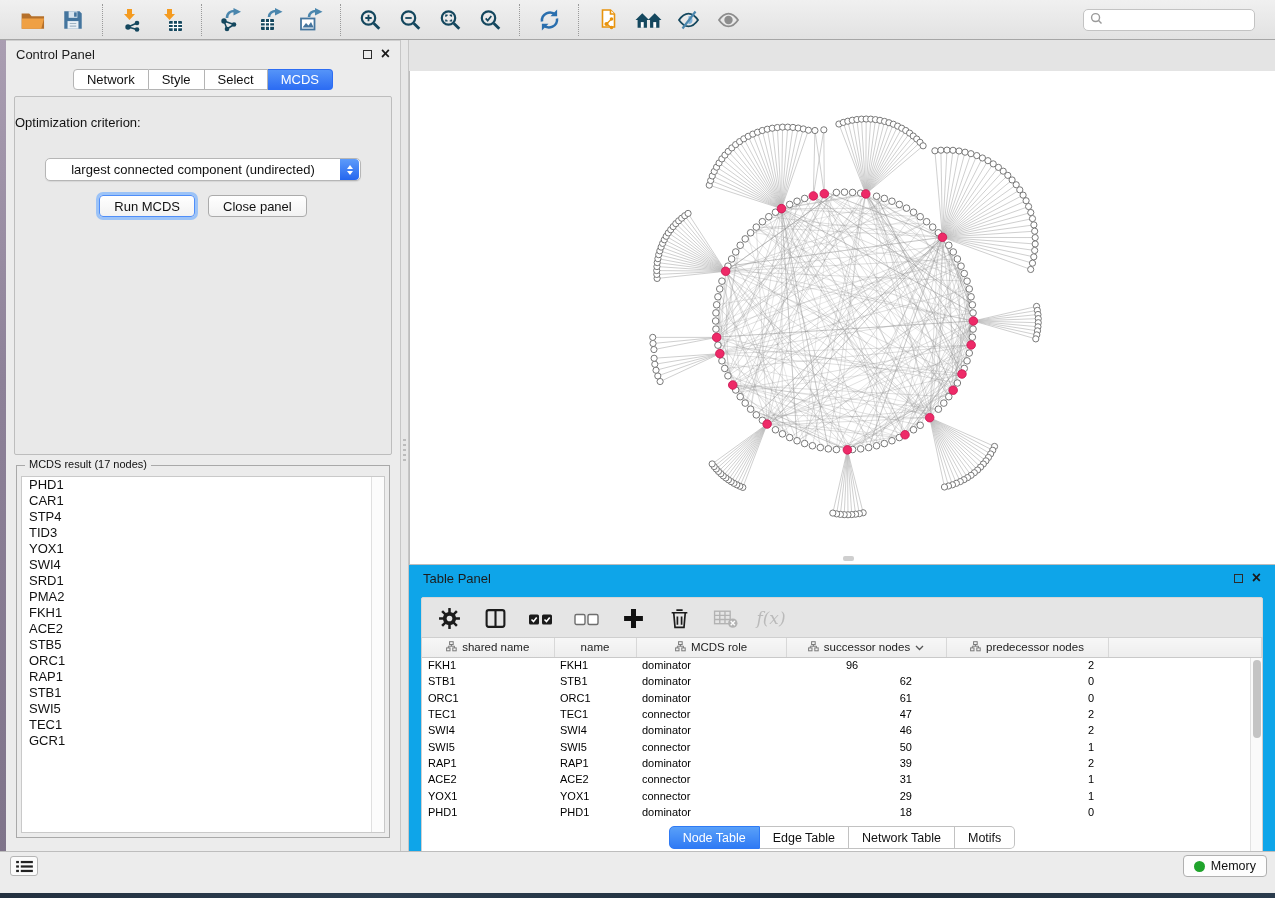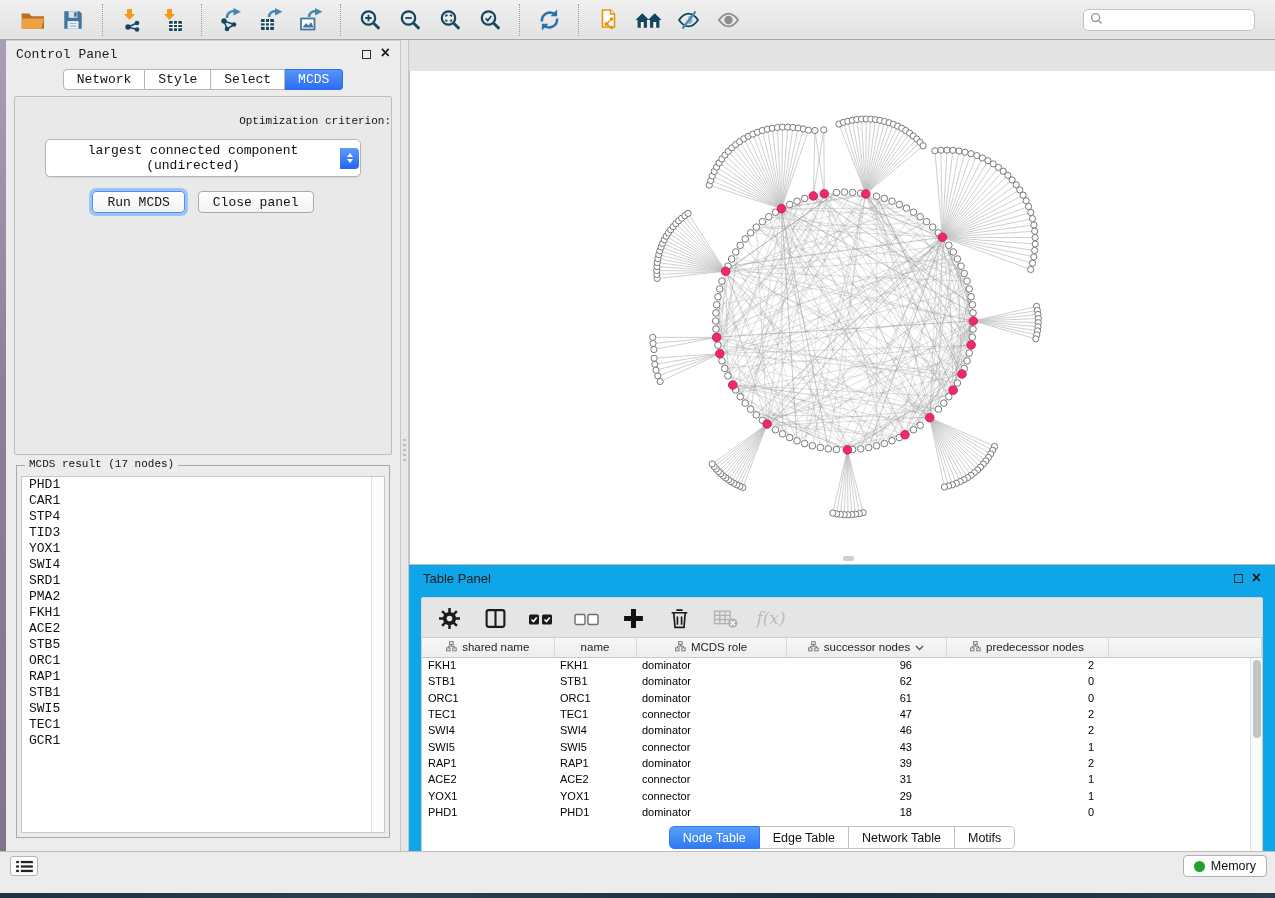--- a/index.html
+++ b/index.html
@@ -23,38 +23,38 @@
 
   
   .desktop-left { position:absolute; left:0; top:40px; width:6px; height:853px;
     background:linear-gradient(180deg,#aa9eb2,#8d8198 40%,#7e7389); }
 
   
   .main-row { position:absolute; left:6px; top:40px; right:0; bottom:33px; background:#e9e9e9; }
 
   
   .control-panel { position:absolute; left:0; top:0; width:394px; height:100%;
-    background:#ececec; border-top:1px solid #cfcfcf;font-family:Liberation Mono, monospace; }
+    background:#ececec; border-top:1px solid #cfcfcf; }
   .panel-title-row { display:flex; align-items:center; height:26px; padding:0 10px; }
   .panel-title { font-size:13px; color:#1c1c1c; }
   .panel-winbtns { margin-left:auto; display:flex; align-items:center; gap:9px; }
   .float-sq { width:9px; height:9px; border:1.5px solid #2c2c2c; display:inline-block; }
   .close-x { font-size:16px; font-weight:bold; color:#1a1a1a; line-height:10px; }
 
   .tabbar { display:flex; justify-content:center; margin-top:2px; }
   .tab { height:21px; padding:0 13px; font-size:13px; color:#111; background:#fff;
     border:1px solid #b4b4b4; border-left:none; display:flex; align-items:center; cursor:default; }
   .tab:first-child { border-left:1px solid #b4b4b4; border-radius:4px 0 0 4px; }
   .tab:last-child { border-radius:0 4px 4px 0; }
   .tab.active { background:linear-gradient(#5594f8,#2d6df3); color:#fff; border-color:#2d6df3; }
 
   .tab-pane { position:absolute; left:8px; right:8px; top:55px; height:359px;
     background:#e9e9e9; border:1px solid #bdbdbd; border-radius:2px; }
-  .crit-label { text-align:right; margin-top:18px; font-size:11px; color:#111; }
-  .dropdown { margin:12px auto 0; width:316px; height:38px; background:#fff;
+  .crit-label { text-align:left; margin-top:18px; font-size:13px; color:#111; }
+  .dropdown { margin:28px auto 0; width:316px; height:23px; background:#fff;
     border:1px solid #b6b6b6; border-radius:5px; display:flex; align-items:center;
     box-shadow:0 1px 1px rgba(0,0,0,.08); }
   .dropdown .dd-text { flex:1; text-align:center; font-size:13px; color:#111; }
   .dd-stepper { width:19px; height:21px; margin-right:1px; border-radius:0 4px 4px 0;
     background:linear-gradient(#5d9bfa,#2466ef); display:flex; flex-direction:column;
     align-items:center; justify-content:center; gap:2px; }
   .dd-stepper i { width:0; height:0; border-left:3.5px solid transparent; border-right:3.5px solid transparent; }
   .dd-up { border-bottom:4px solid #fff; }
   .dd-down { border-top:4px solid #fff; }
   .btn-row { display:flex; justify-content:center; gap:13px; margin-top:14px; }
@@ -1204,21 +1204,21 @@
                     </span>
                   </th>
                   <th></th>
                 </tr>
               </thead>
               <tbody>
                 <tr>
                   <td>FKH1</td>
                   <td>FKH1</td>
                   <td>dominator</td>
-                  <td class="num" style="padding-right:34px;">96</td>
+                  <td class="num" style="padding-right:34px;text-align:center;">96</td>
                   <td class="num" style="padding-right:14px;">2</td>
                   <td></td>
                 </tr>
                 <tr>
                   <td>STB1</td>
                   <td>STB1</td>
                   <td>dominator</td>
                   <td class="num" style="padding-right:34px;">62</td>
                   <td class="num" style="padding-right:14px;">0</td>
                   <td></td>
@@ -1244,21 +1244,21 @@
                   <td>SWI4</td>
                   <td>dominator</td>
                   <td class="num" style="padding-right:34px;">46</td>
                   <td class="num" style="padding-right:14px;">2</td>
                   <td></td>
                 </tr>
                 <tr>
                   <td>SWI5</td>
                   <td>SWI5</td>
                   <td>connector</td>
-                  <td class="num" style="padding-right:34px;">43</td>
+                  <td class="num" style="padding-right:34px;">50</td>
                   <td class="num" style="padding-right:14px;">1</td>
                   <td></td>
                 </tr>
                 <tr>
                   <td>RAP1</td>
                   <td>RAP1</td>
                   <td>dominator</td>
                   <td class="num" style="padding-right:34px;">39</td>
                   <td class="num" style="padding-right:14px;">2</td>
                   <td></td>

